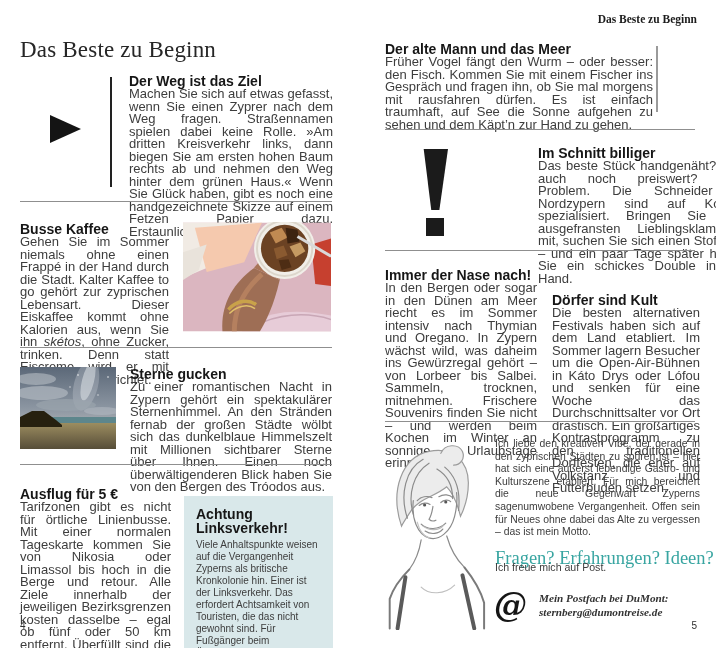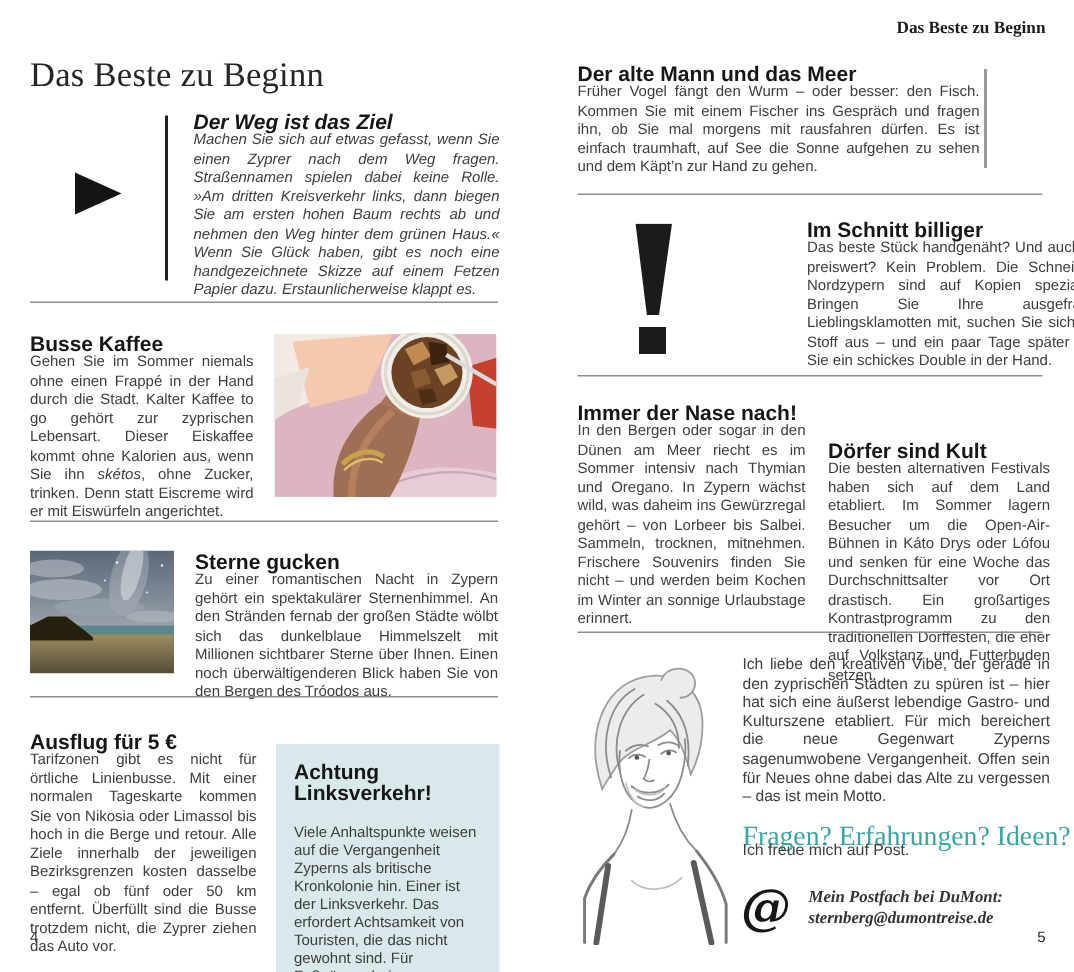--- a/index.html
+++ b/index.html
@@ -19,36 +19,36 @@
   .page-title{
     font-family:"Liberation Serif",serif;font-size:23px;color:#262626;
     letter-spacing:.2px;font-weight:400;
   }
   .running-header{
     font-family:"Liberation Serif",serif;font-weight:700;font-size:11.5px;
     color:#1c1c1c;text-align:right;
   }
   .tip-heading{font-size:14px;font-weight:700;color:#161616;line-height:14px;}
   .tip-body{
-    font-size:10px;line-height:12.5px;color:var(--body-text);
+    font-size:13px;line-height:12.5px;color:var(--body-text);
     text-align:justify;hyphens:auto;-webkit-hyphens:auto;
   }
   .divider{height:1px;background:var(--divider);}
   .vbar-dark{width:2px;background:#222;}
   .vbar-gray{width:2px;background:#9a9a9a;}
   .triangle{
     width:0;height:0;border-top:14px solid transparent;border-bottom:14px solid transparent;
     border-left:31px solid #141414;
   }
   .excl-bar{background:#1b1b1b;clip-path:polygon(10% 0%,100% 0%,68% 100%,38% 100%);}
   .excl-dot{background:#1b1b1b;}
   .info-box{
     background:var(--info-box-bg);padding:11px 12px 12px 12px;
   }
-  .info-box .tip-heading{margin-bottom:15px;}
+  .info-box .tip-heading{margin-bottom:4px;}
   .info-box .tip-body{font-size:10px;line-height:12px;text-align:left;}
   .photo{display:block;}
   .pagenum{font-size:10px;color:#2e2e2e;}
   .author-body{font-size:10.4px;line-height:12.6px;text-align:justify;}
   .cta-heading{
     font-family:"Liberation Serif",serif;font-size:18.5px;color:var(--accent-teal);
     white-space:nowrap;font-weight:400;
   }
   .cta-sub{font-size:10.6px;color:var(--body-text);}
   .at-glyph{
@@ -63,21 +63,21 @@
 </style>
 </head>
 <body>
 
 <div class="spread">
 
   <div class="abs page-title" style="left:20px;top:37px;">Das Beste zu Beginn</div>
 
   <div class="abs triangle" style="left:50px;top:115px;"></div>
   <div class="abs vbar-dark" style="left:110px;top:77px;height:110px;"></div>
-  <div class="abs" style="left:129px;top:74px;width:204px;font-style:italic;">
+  <div class="abs" style="left:129px;top:74px;width:204px;">
     <div class="tip-heading">Der Weg ist das Ziel</div>
     <div class="tip-body">Machen Sie sich auf etwas gefasst, wenn Sie einen Zyprer nach dem Weg fragen. Straßennamen spielen dabei keine Rolle. »Am dritten Kreisverkehr links, dann biegen Sie am ersten hohen Baum rechts ab und nehmen den Weg hinter dem grünen Haus.« Wenn Sie Glück haben, gibt es noch eine handgezeichnete Skizze auf einem Fetzen Papier dazu. Erstaunlicherweise klappt es.</div>
   </div>
   <div class="abs divider" style="left:20px;top:201px;width:312px;"></div>
 
   <div class="abs" style="left:20px;top:222px;width:149px;">
     <div class="tip-heading">Busse Kaffee</div>
     <div class="tip-body"><span>Gehen Sie im Sommer niemals ohne einen Frappé in der Hand durch die Stadt. Kalter Kaffee to go gehört zur zyprischen Lebensart. Dieser Eiskaffee kommt ohne Kalorien aus, wenn Sie ihn </span><span class="italic">skétos</span><span>, ohne Zucker, trinken. Denn statt Eiscreme wird er mit Eiswürfeln angerichtet.</span></div>
   </div>
   <svg class="abs photo" style="left:183px;top:222px;" width="148" height="110" viewBox="0 0 150 110" role="img" aria-label="Hand hält Becher mit Eiskaffee">

